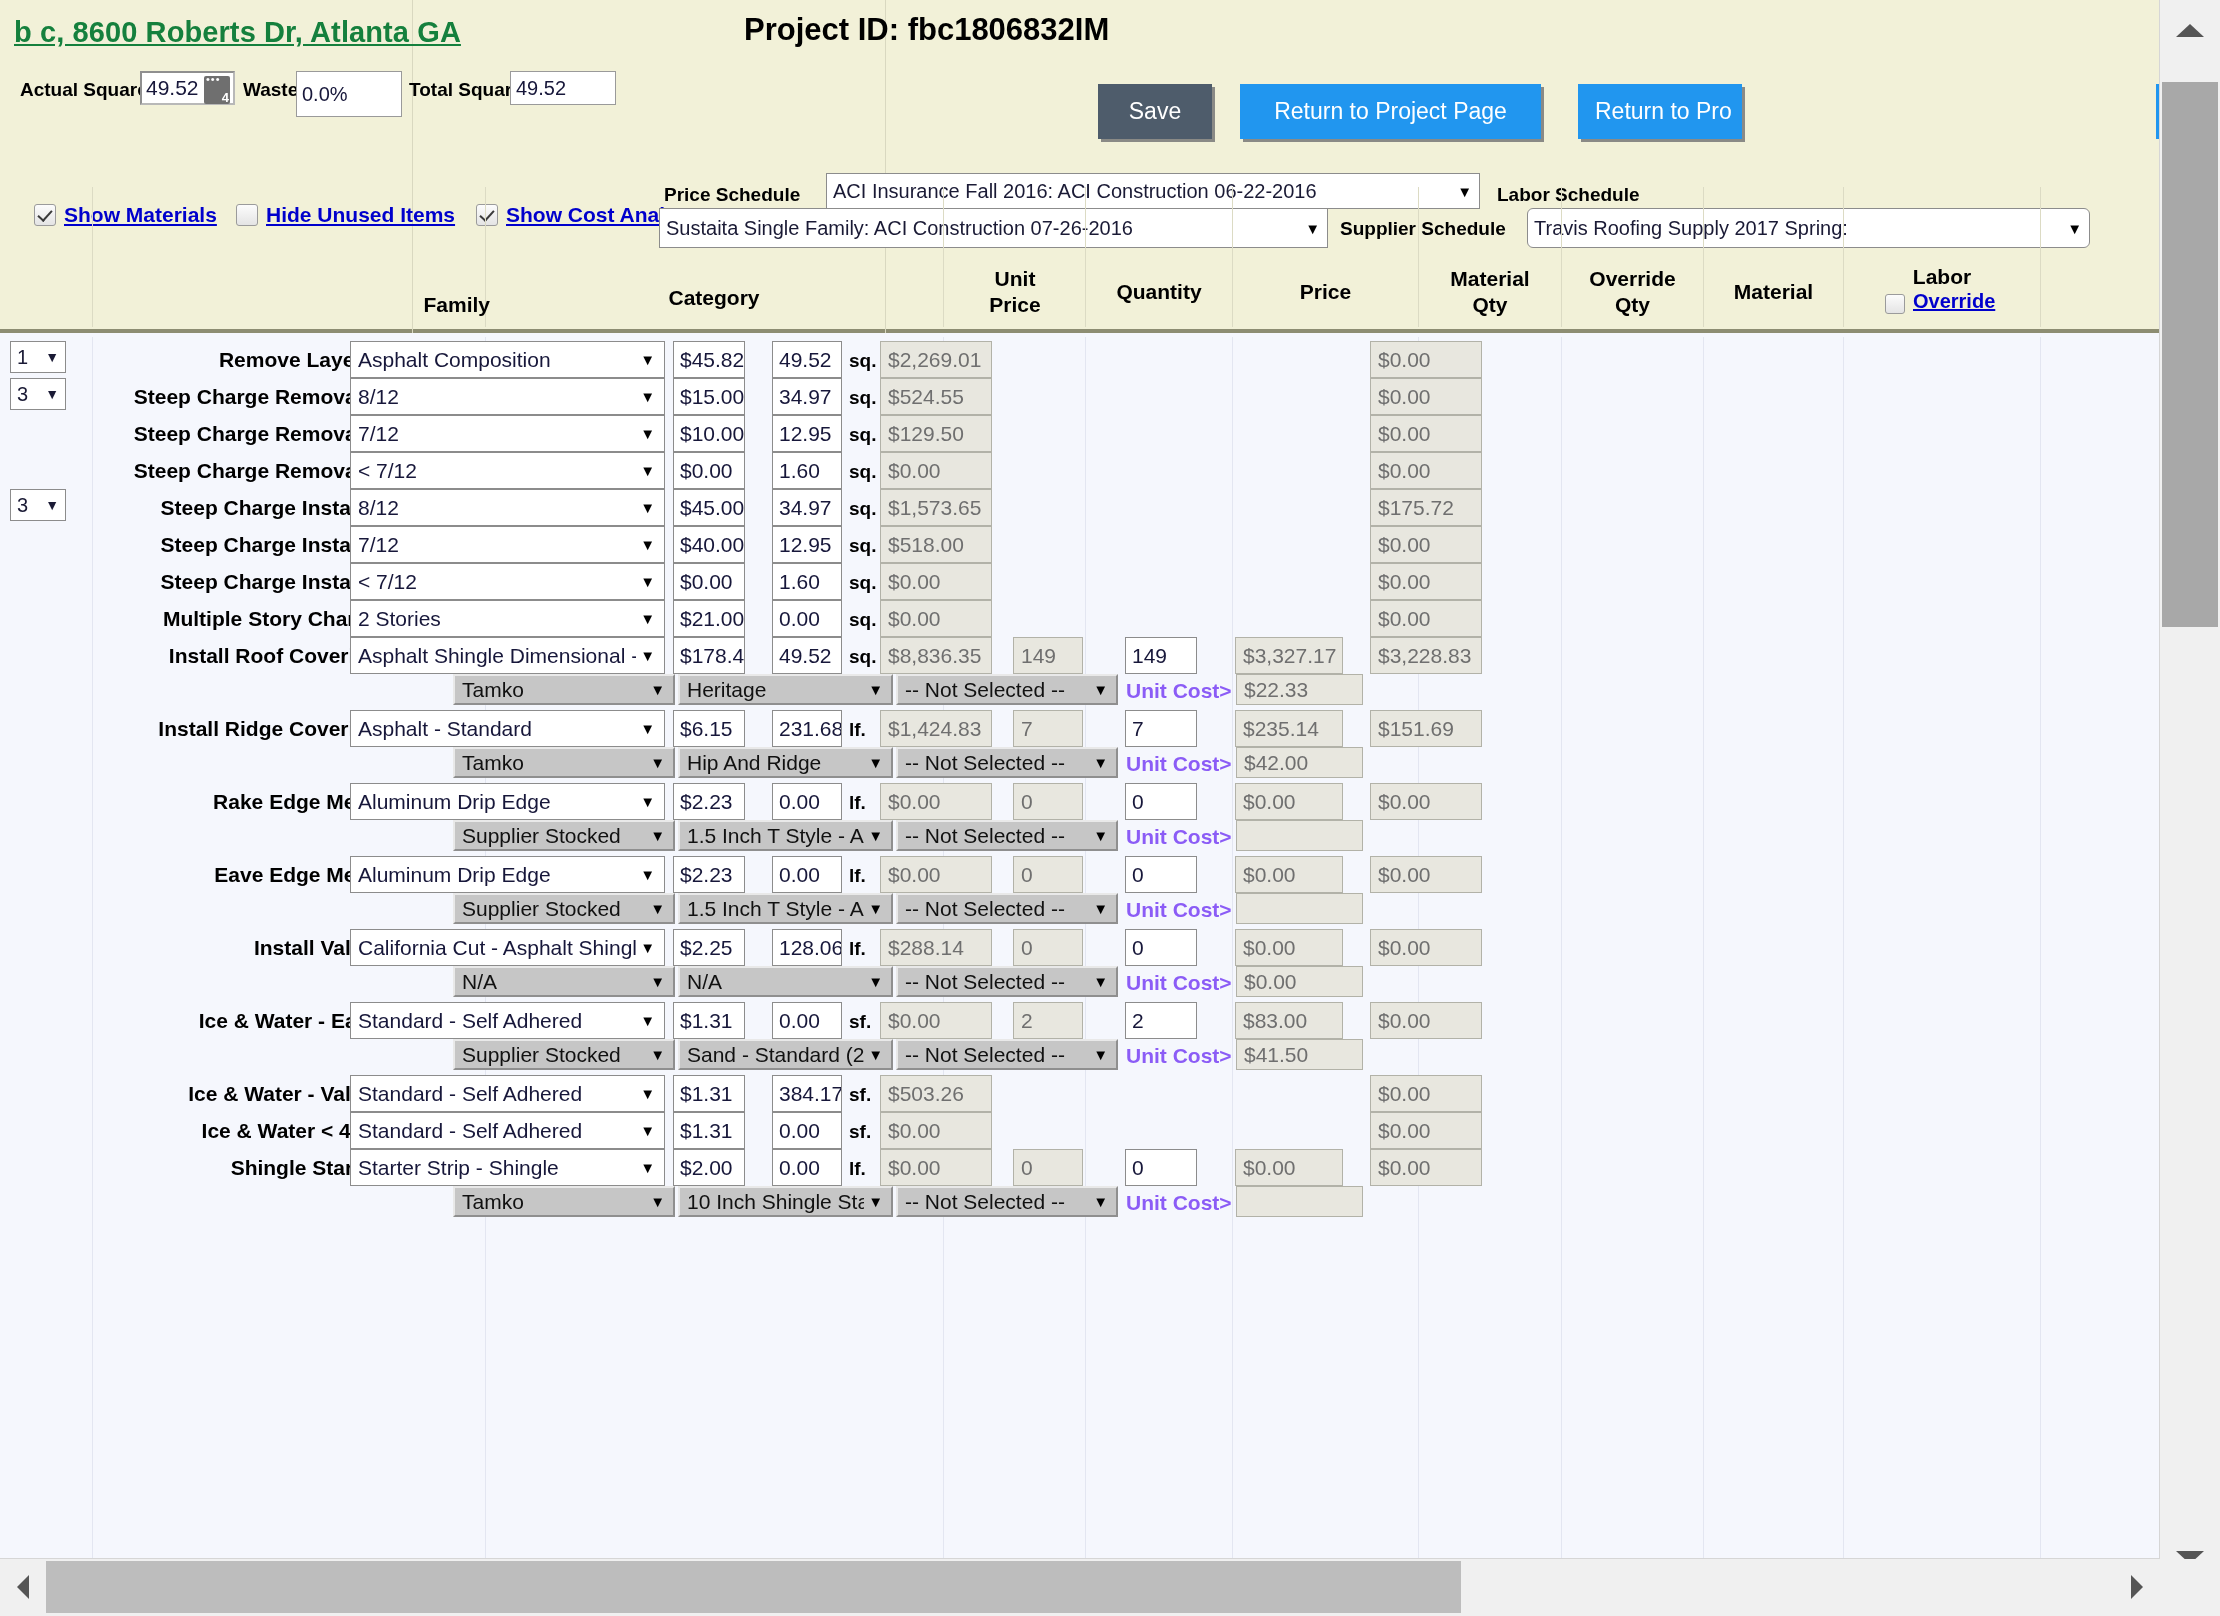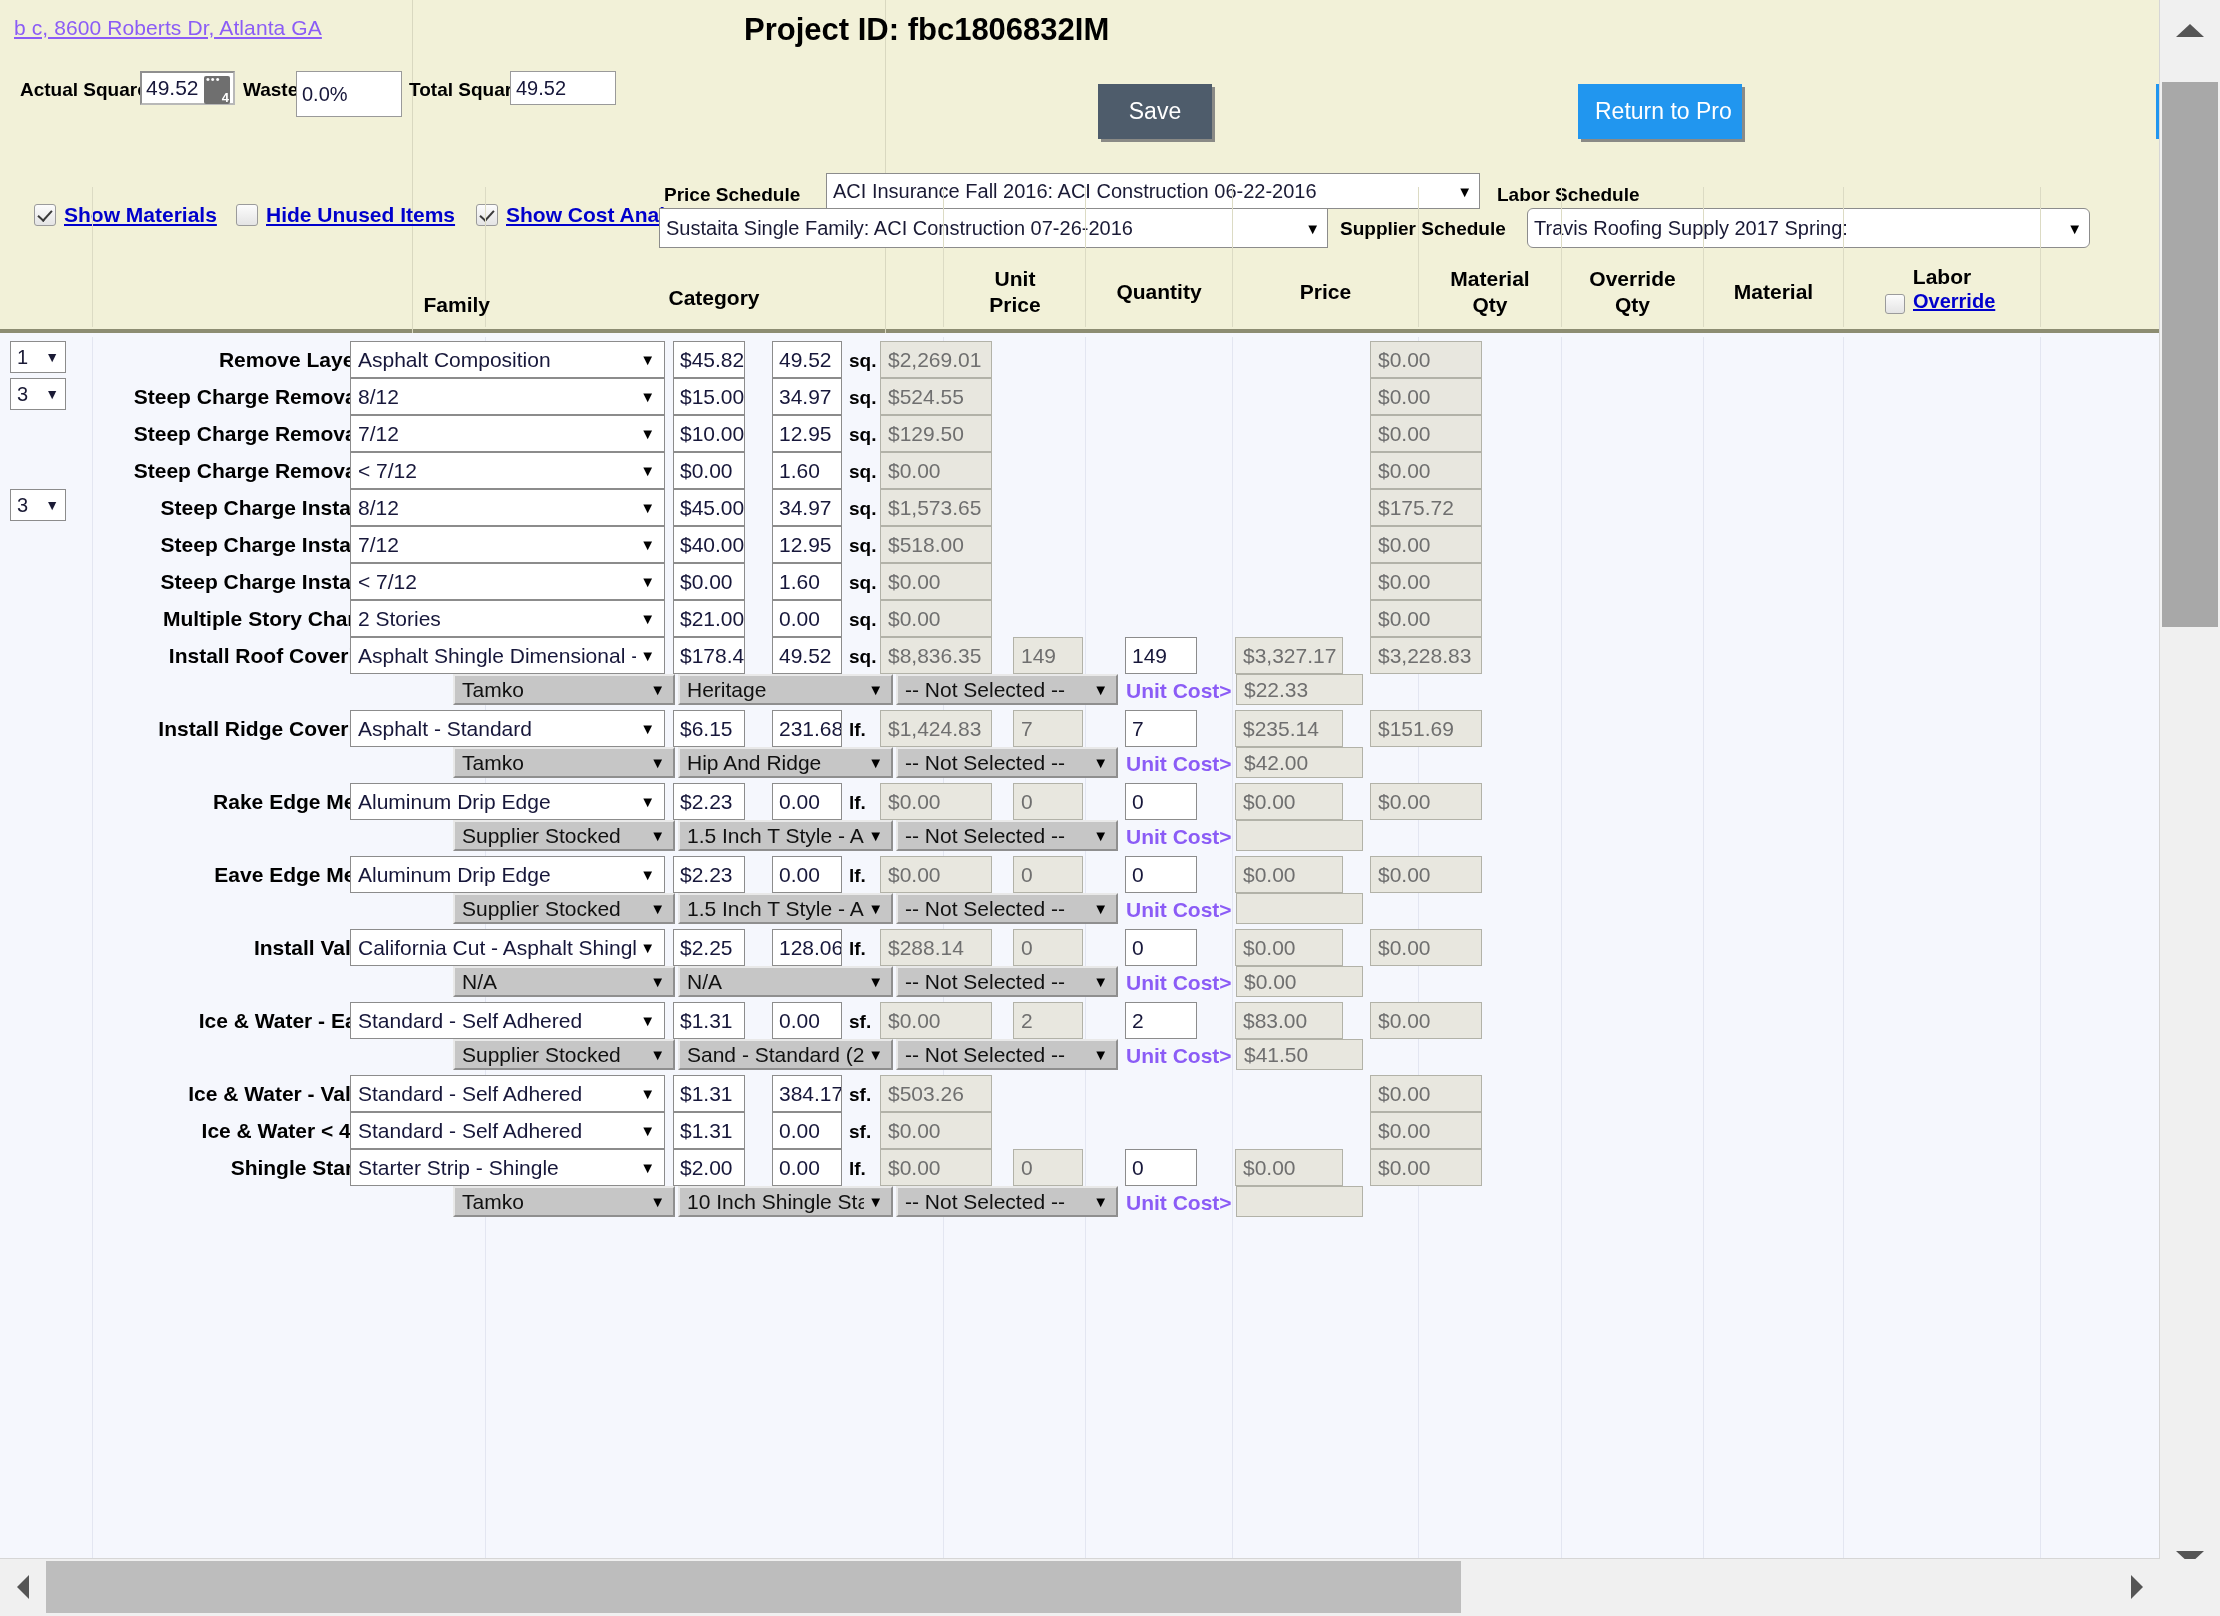--- a/index.html
+++ b/index.html
@@ -15,21 +15,21 @@
   .header{
     position:absolute;left:0;top:0;width:2160px;height:333px;
     background:#f2f1d8;
     border-bottom:4px solid #8d8d72;
     box-sizing:border-box;
   }
   .hdr-divider{position:absolute;top:0;width:1px;background:#d9d8c0;}
 
   .addr{
     position:absolute;left:14px;top:16px;
-    font-size:21px;font-weight:normal;color:#8b5cf6;
+    font-size:29px;font-weight:bold;color:#15803d;
     text-decoration:underline;cursor:pointer;letter-spacing:.1px;
   }
   .projid{
     position:absolute;left:744px;top:12px;
     font-size:31px;font-weight:bold;color:#000;white-space:nowrap;
   }
 
   .lbl-bold{font-size:19px;font-weight:bold;color:#000;white-space:nowrap;}
 
   .txtinput{
@@ -171,20 +171,21 @@
     <div class="txtinput" style="position:absolute;left:296px;top:71px;width:106px;height:46px;display:flex;align-items:center;">
       <span>0.0%</span>
     </div>
 
     <div class="lbl-bold" style="position:absolute;left:409px;top:79px;">Total Squares</div>
     <div class="txtinput" style="position:absolute;left:510px;top:71px;width:106px;height:34px;display:flex;align-items:center;">
       <span>49.52</span>
     </div>
 
     <div class="btn btn-save" style="left:1098px;top:84px;width:114px;height:55px;">Save</div>
+    <div class="btn btn-blue" style="left:1240px;top:84px;width:301px;height:55px;">Return to Project Page</div>
     <div class="btn btn-blue" style="left:1578px;top:84px;width:164px;height:55px;justify-content:flex-start;padding-left:17px;">Return to Pro</div>
     <div class="btn btn-blue" style="left:2156px;top:84px;width:50px;height:55px;box-shadow:none;"></div>
 
     <div class="cbx on" style="left:34px;top:204px;"></div>
     <div class="lnk" style="left:64px;top:203px;">Show Materials</div>
 
     <div class="cbx" style="left:236px;top:204px;"></div>
     <div class="lnk" style="left:266px;top:203px;">Hide Unused Items</div>
 
     <div class="cbx on" style="left:476px;top:204px;"></div>

